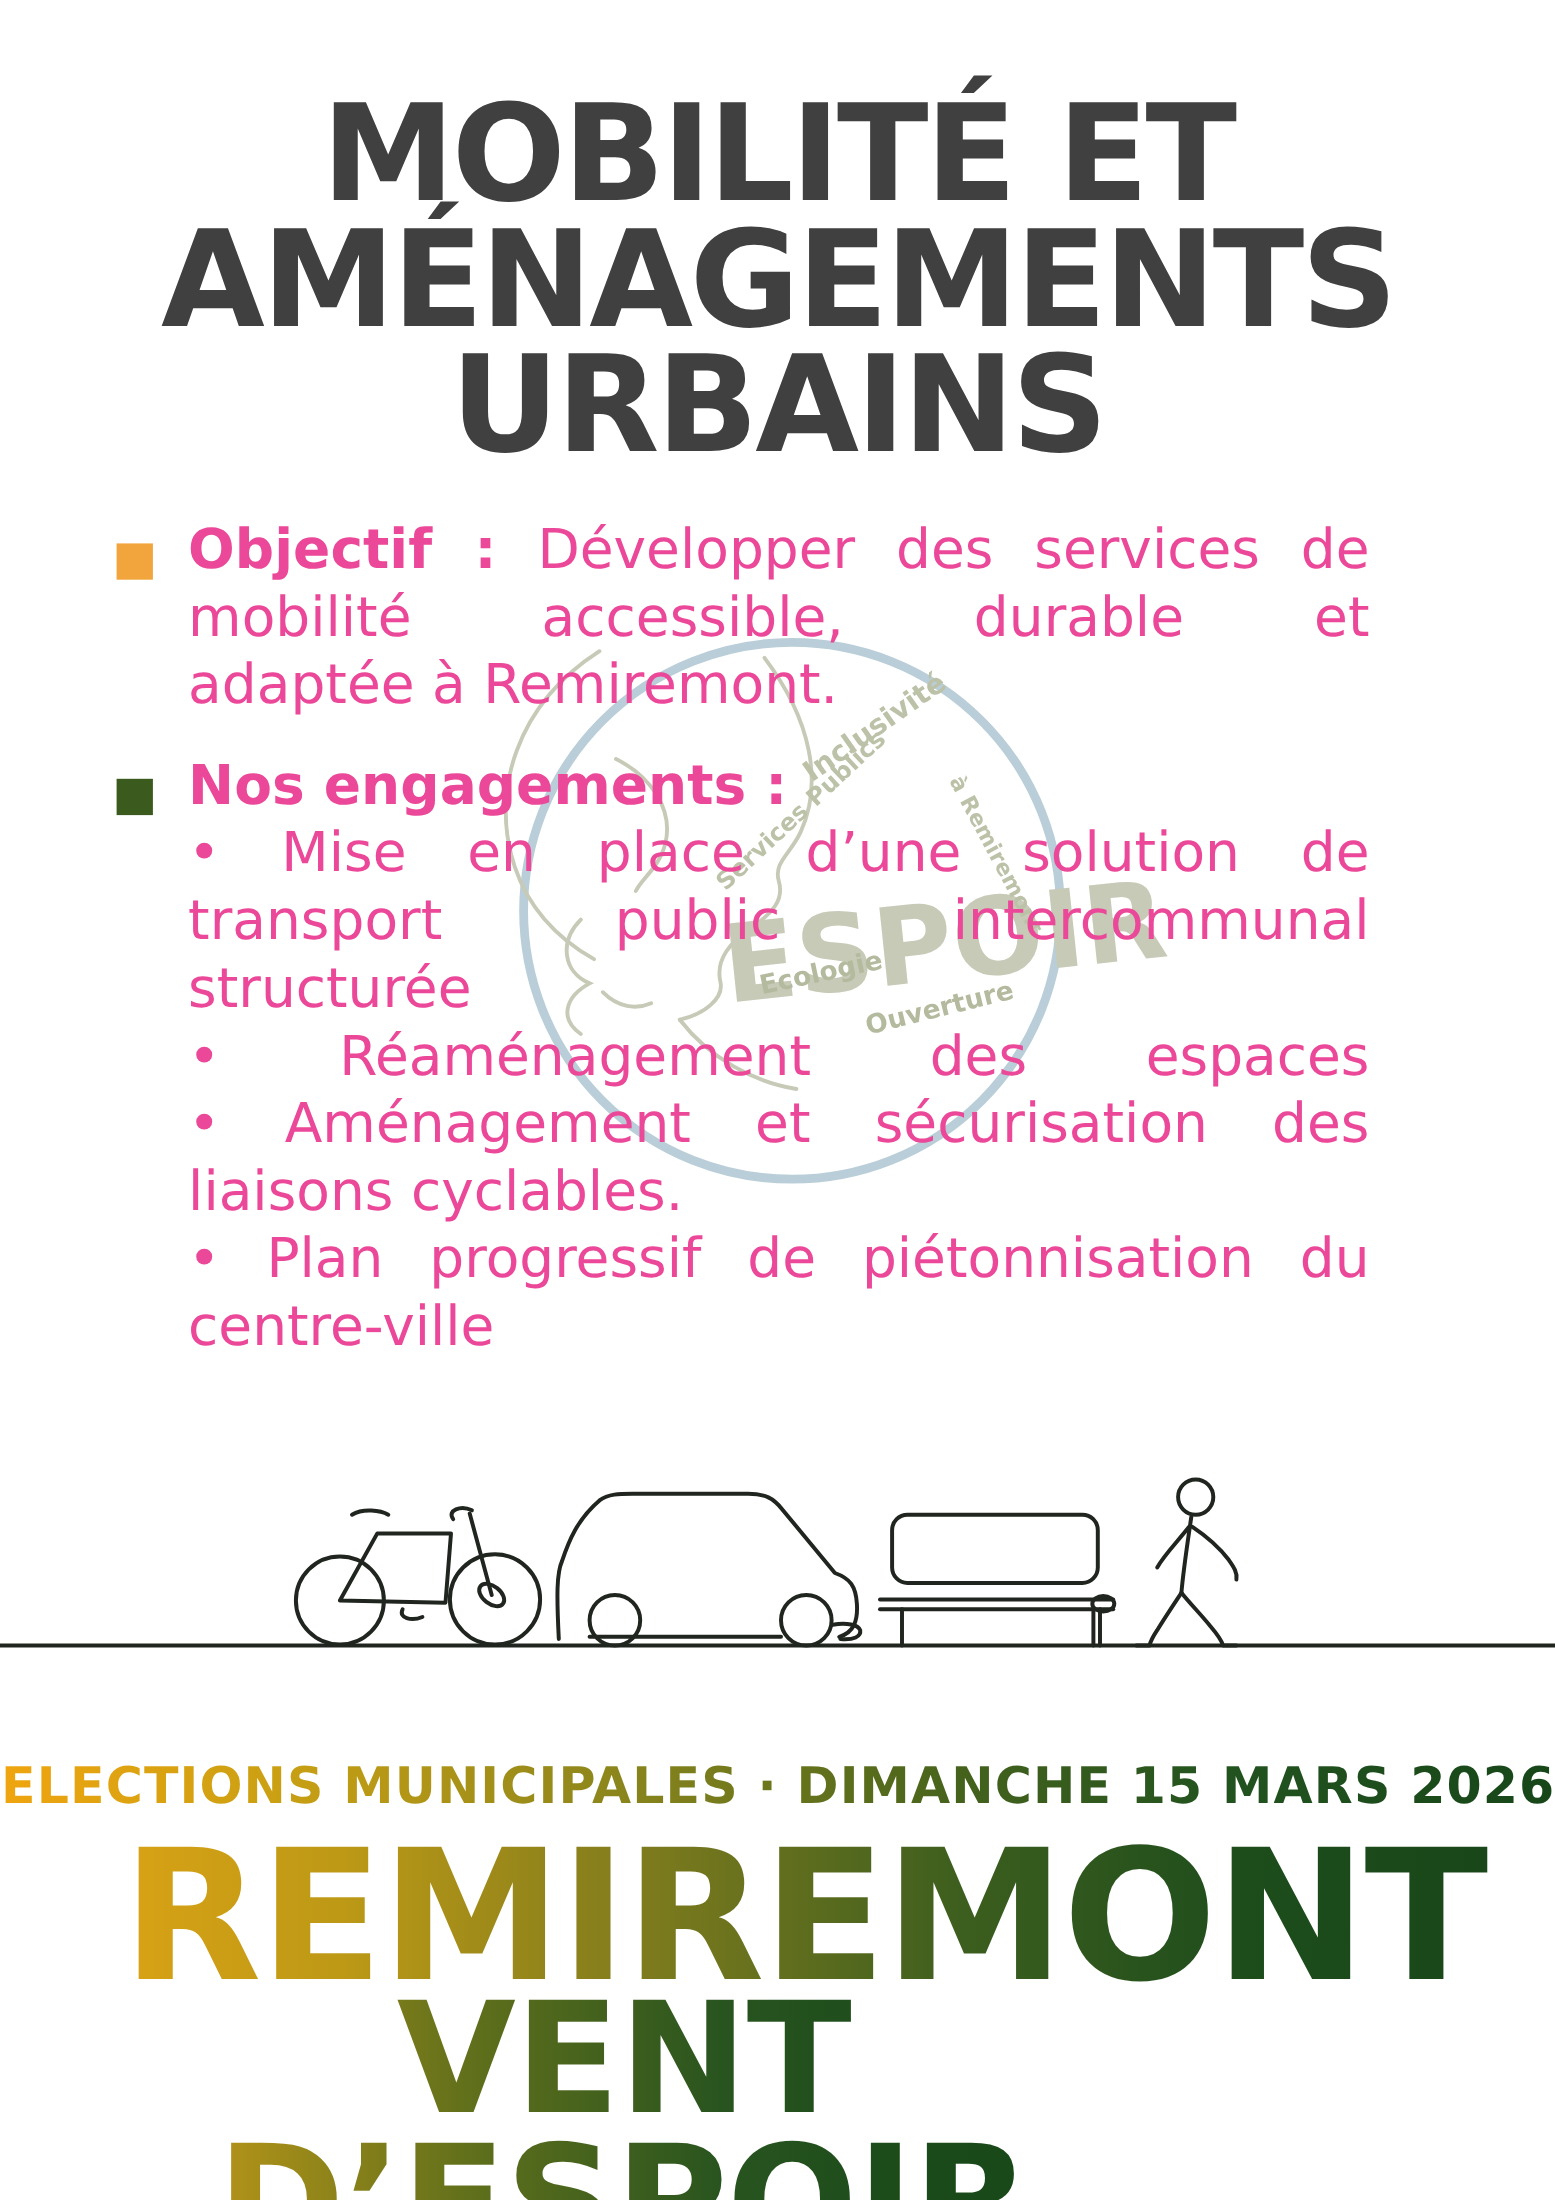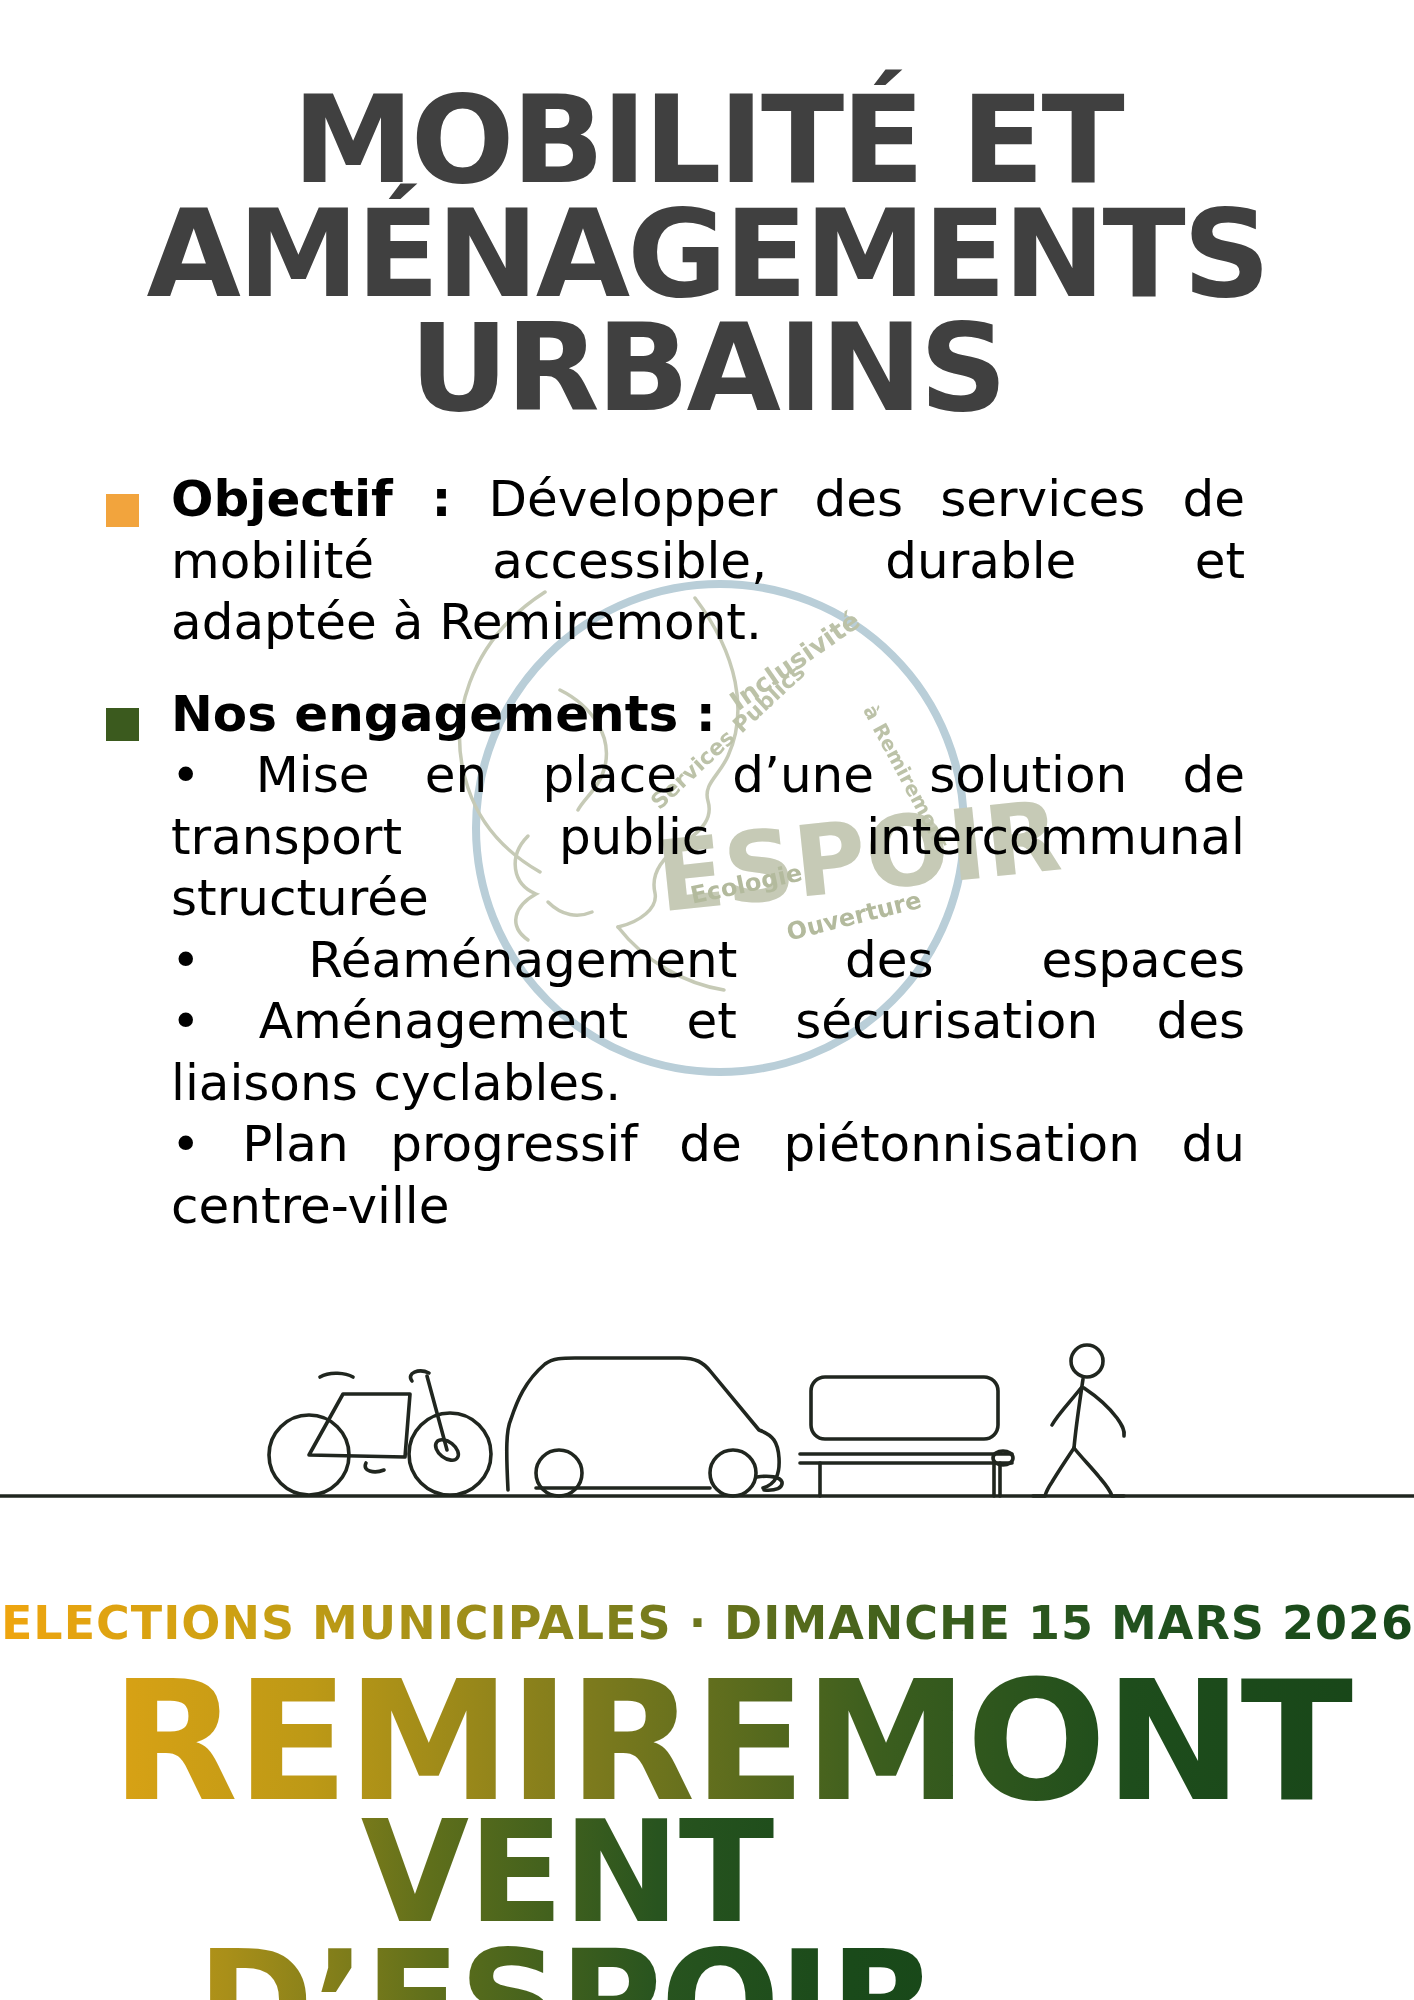--- a/index.html
+++ b/index.html
@@ -11,21 +11,21 @@
   .watermark { position:absolute; left:0; top:0; width:1414px; height:2000px; z-index:0; }
 
   
   .title { position:absolute; top:83px; left:0; width:1414px; z-index:2;
            text-align:center; font-weight:bold; font-size:122px; line-height:114px;
            letter-spacing:-3px; color:#404040; }
   .title span { display:block; }
 
   
   .content { position:absolute; left:171px; top:469px; width:1074px; z-index:2;
-             font-size:50px; line-height:61.5px; color:#000000; }
+             font-size:50px; line-height:61.5px; color:#ec4899; }
   .jline { text-align:justify; text-align-last:justify; }
   .lline { text-align:left; }
   .b { font-weight:bold; }
   .sq { position:absolute; left:-65px; width:33px; height:33px; }
   .sq-objectif { top:25px; background:#f2a43d; }
   .sq-engagements { top:239px; background:#3b5a1e; }
   .engagements { margin-top:30px; }
 
   
   .lineart { position:absolute; left:0; top:1330px; width:1414px; height:200px; z-index:1; }

